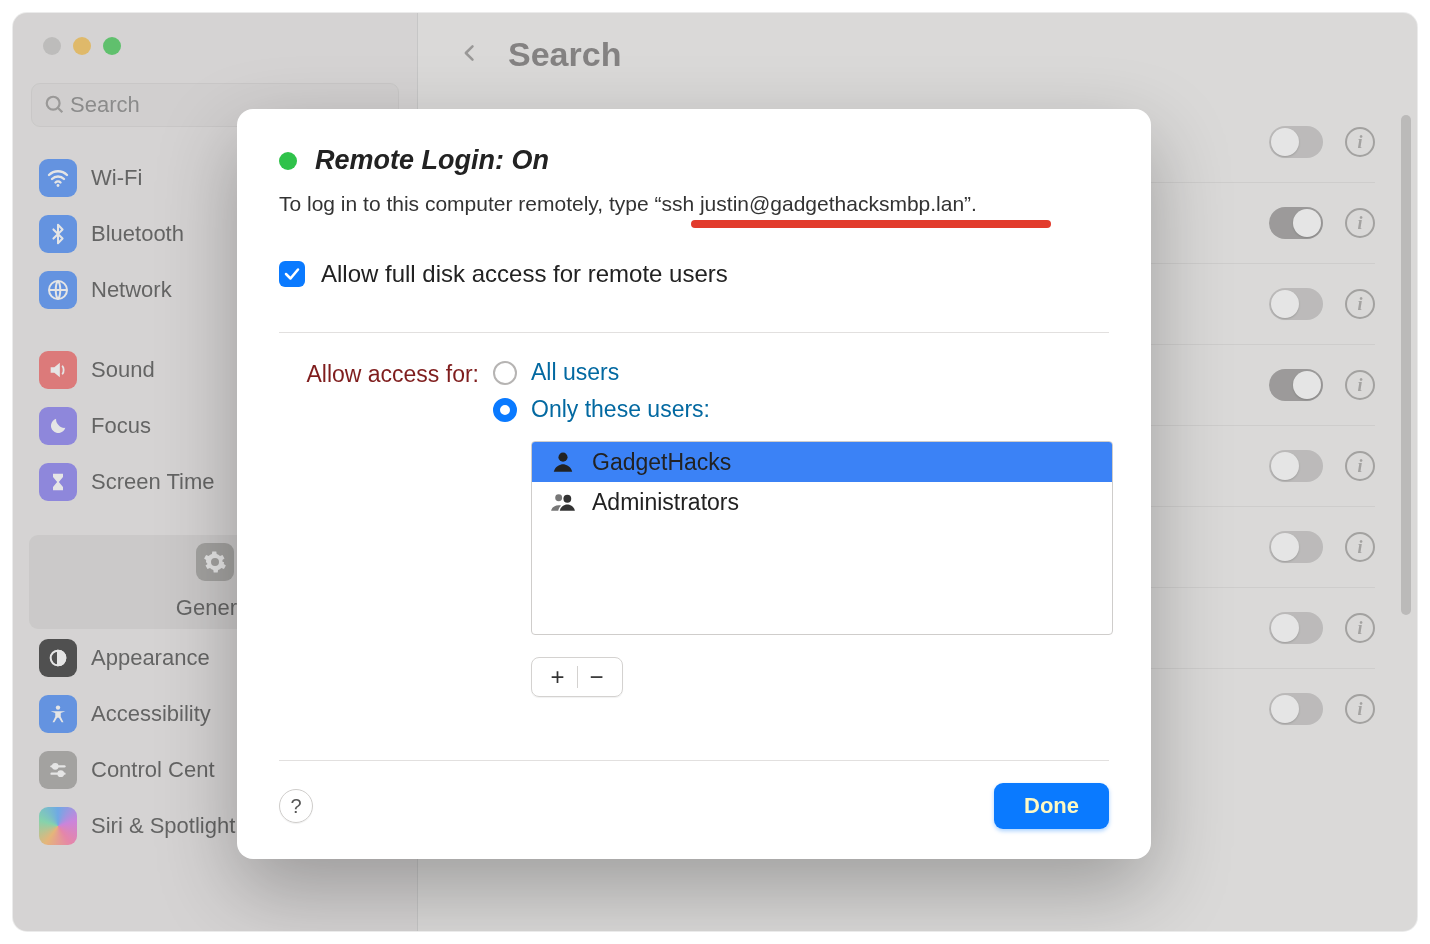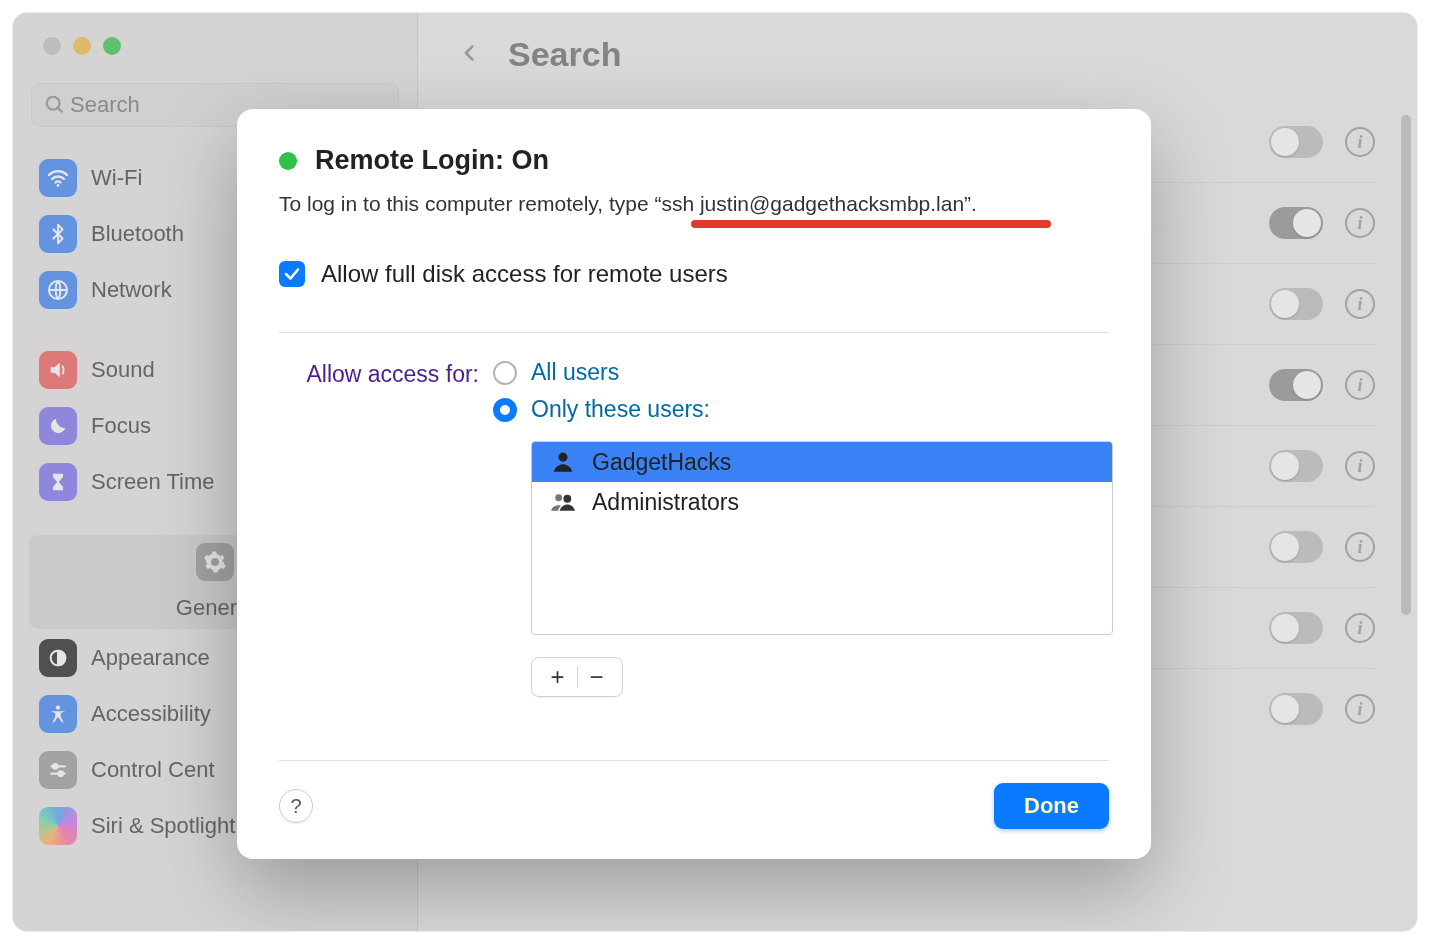--- a/index.html
+++ b/index.html
@@ -97,37 +97,37 @@
   .scroll-thumb { width: 10px; height: 500px; background: #bfbdbc; border-radius: 5px; }
 
   
   .modal {
     position: absolute; z-index: 10; left: 224px; top: 96px; width: 914px; height: 750px;
     background: #fff; border-radius: 16px; box-shadow: 0 30px 80px rgba(0,0,0,0.28);
     padding: 36px 42px 30px 42px; display: flex; flex-direction: column;
   }
   .modal-head { display: flex; align-items: center; gap: 18px; }
   .status-dot { width: 18px; height: 18px; border-radius: 50%; background: #2fc24a; flex: 0 0 auto; }
-  .modal-title { font-size: 27px; font-weight: 600; color: #222; }
+  .modal-title { font-size: 27px; font-weight: 600; color: #222; font-style: italic; }
   .modal-sub { margin-top: 16px; font-size: 21px; color: #333; position: relative; }
   .underline-annot {
     position: absolute; height: 8px; background: #e23b2c; border-radius: 4px;
     left: 412px; width: 360px; top: 28px;
   }
   .chk-row { display: flex; align-items: center; gap: 16px; margin-top: 44px; }
   .chk {
     width: 26px; height: 26px; border-radius: 6px; background: #0a7aff; display: flex; align-items: center; justify-content: center;
   }
   .chk svg { display: block; }
   .chk-label { font-size: 24px; color: #222; }
 
   .divider { height: 1px; background: #e2e0df; margin: 44px 0 26px 0; }
 
   .access-grid { display: grid; grid-template-columns: 200px 1fr; column-gap: 14px; row-gap: 14px; align-items: start; }
-  .access-label { font-size: 23px; color: #4c1d95; text-align: right; padding-top: 2px; }
+  .access-label { font-size: 23px; color: #7f1d1d; text-align: right; padding-top: 2px; }
   .radio-col { display: flex; flex-direction: column; gap: 10px; }
   .radio-row { display: flex; align-items: center; gap: 14px; font-size: 23px; color: #0369a1; }
   .radio {
     width: 24px; height: 24px; border-radius: 50%; border: 2px solid #b6b4b3; background: #fff; display: inline-block; position: relative;
   }
   .radio.checked { border: 7px solid #0a7aff; }
 
   .user-box {
     margin-top: 8px; margin-left: 38px; width: 582px; height: 194px;
     border: 1px solid #cfcdcb; border-radius: 4px; overflow: hidden;

